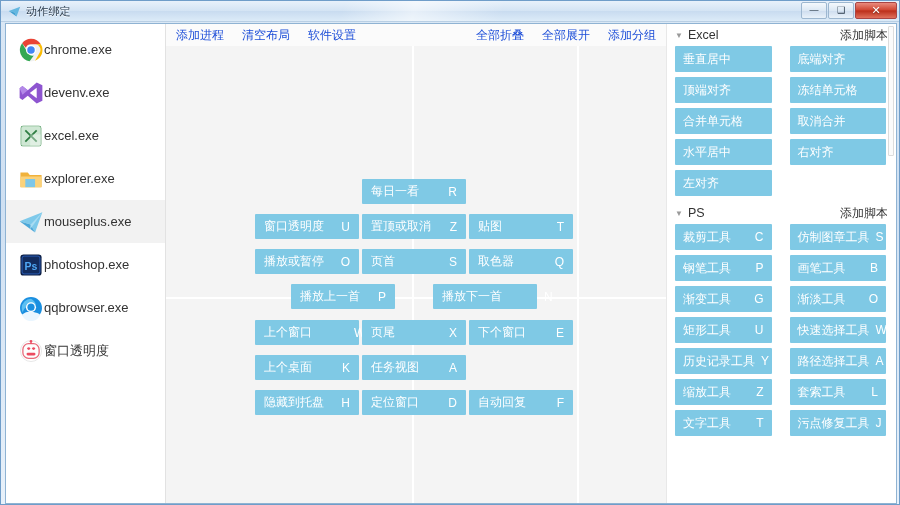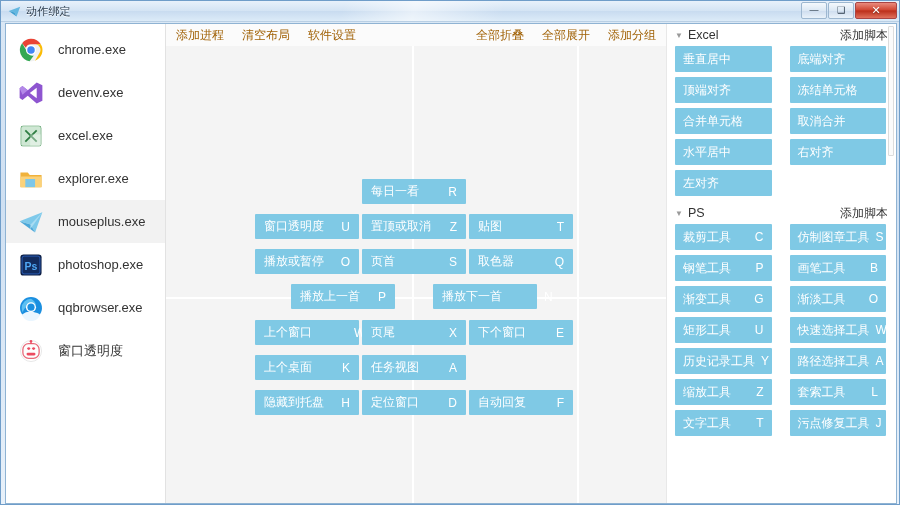--- a/index.html
+++ b/index.html
@@ -85,21 +85,20 @@
     cursor: default;
   }
   .side-item.selected { background: #f2f2f2; }
   .side-icon {
     width: 26px; height: 26px;
     flex: 0 0 26px;
     display:flex; align-items:center; justify-content:center;
     position: relative;
   }
   .side-label {
-    margin-left: 14px;
     font-size: 13px; color: #333;
     white-space: nowrap;
   }
 
   
   #center {
     position: relative;
     flex: 1 1 auto;
     background: #f4f4f4;
     overflow: hidden;
@@ -108,21 +107,21 @@
     position: relative;
     height: 22px;
     background: #fbfbfb;
     display: flex; align-items: center;
     padding: 0 10px;
     z-index: 5;
   }
   .tb-left, .tb-right { display: flex; gap: 18px; }
   .tb-right { margin-left: auto; }
   .tb-link {
-    font-size: 12px; color: #a16207;
+    font-size: 12px; color: #1d4ed8;
     white-space: nowrap; cursor: pointer;
   }
   #board {
     position: absolute;
     left:0; right:0; top: 22px; bottom: 0;
     background: #f4f4f4;
   }
   .vline {
     position: absolute; top: 0; bottom: 0;
     width: 2px; background: #ffffff;

